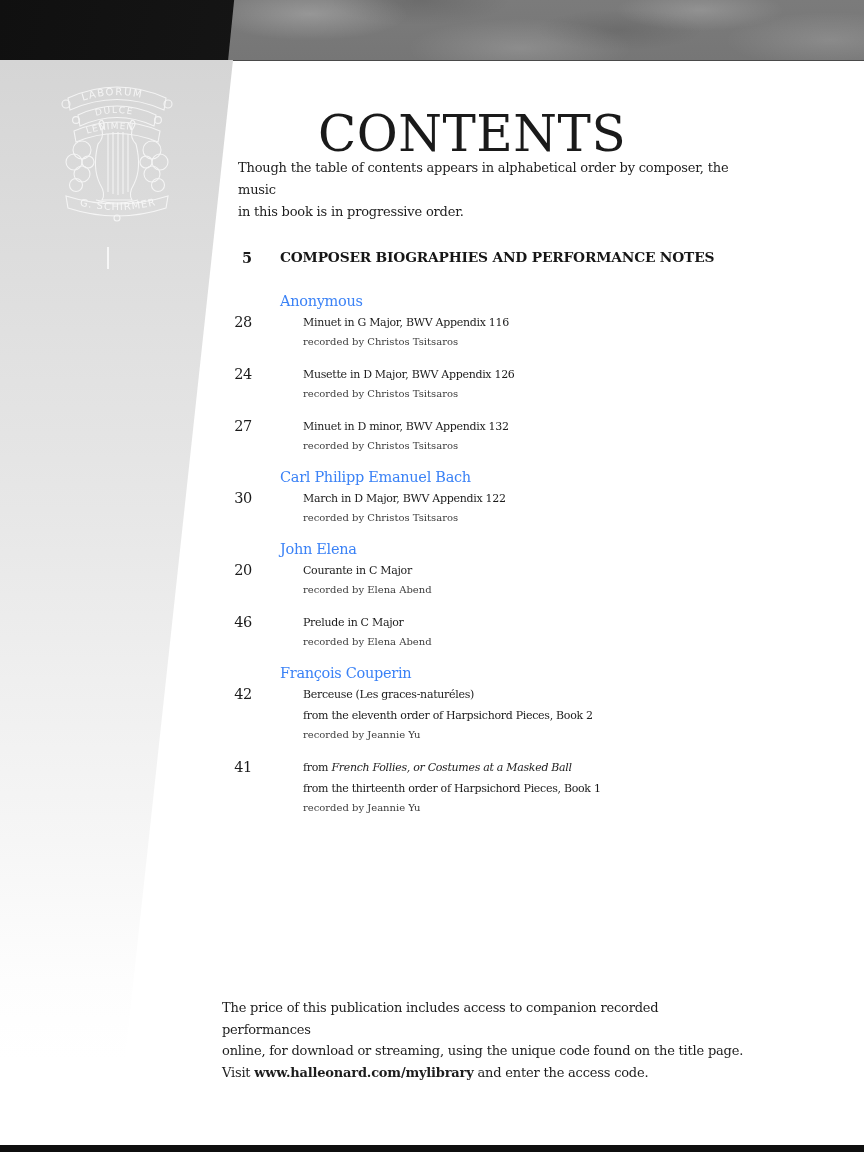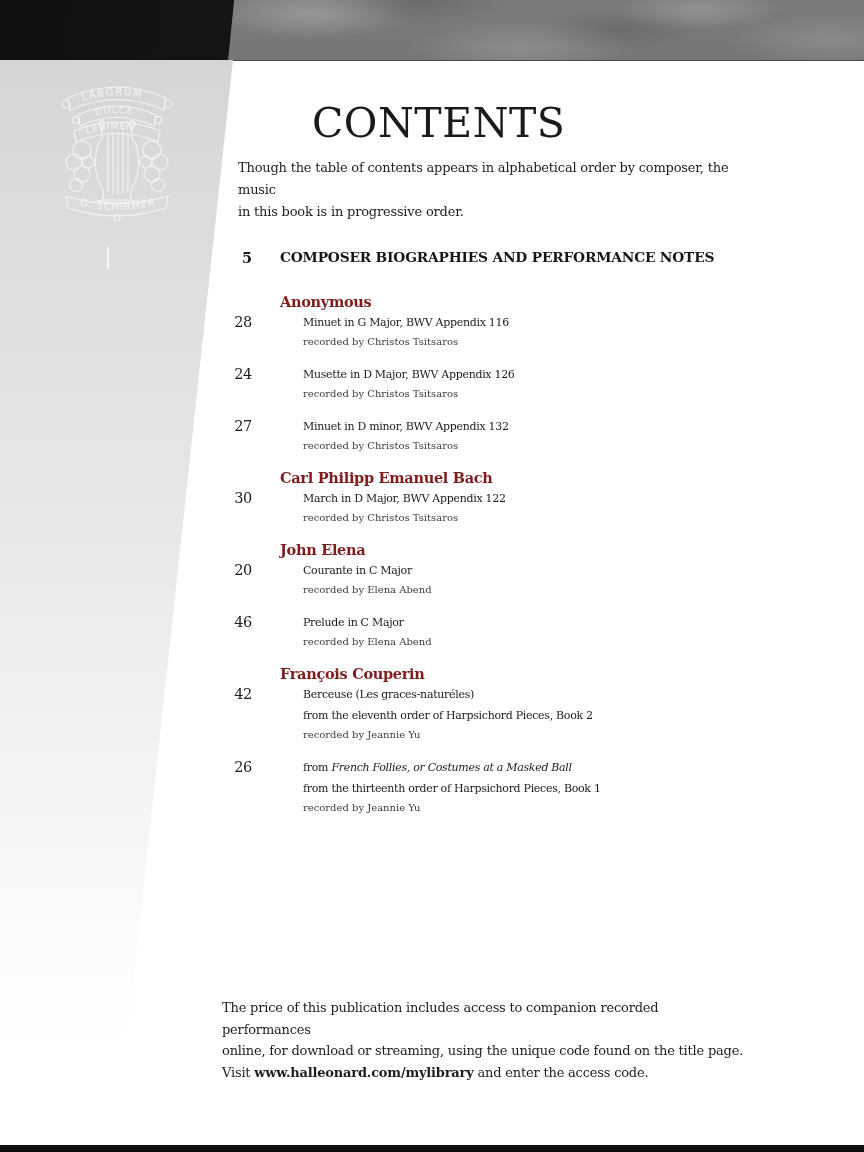--- a/index.html
+++ b/index.html
@@ -29,33 +29,33 @@
   #sidebar{
     position:absolute;left:0;top:60px;width:233px;height:1000px;
     clip-path:polygon(0 0,100% 0,53.6% 100%,0 100%);
     background:linear-gradient(180deg,#d5d5d5 0%,#dedede 22%,#e7e7e7 45%,#efefef 62%,#f6f6f6 78%,#fdfdfd 92%,#ffffff 100%);
   }
   #logo-box{position:absolute;left:52px;top:72px;width:130px;height:150px;opacity:.8;}
   #logo-box svg{display:block;}
   #sidebar-tick{position:absolute;left:107px;top:247px;width:2px;height:22px;background:rgba(255,255,255,.75);}
   
   #contents-title{
-    position:absolute;left:310px;top:100px;margin:2px;
-    font-size:41px;font-weight:400;line-height:1.05;letter-spacing:.5px;color:#1a1a1a;
+    position:absolute;left:310px;top:100px;margin:8px;
+    font-size:50px;font-weight:400;line-height:1.05;letter-spacing:.5px;color:#1a1a1a;
   }
   .par{letter-spacing:-.2px;font-size:13px;line-height:22px;color:#1d1d1d;}
   #intro-text{position:absolute;left:238px;top:157px;width:520px;}
   #footer-text{position:absolute;left:222px;top:997px;width:525px;line-height:21.5px;}
   .bd{font-weight:bold;text-align:right;}
   .it{font-style:italic;text-align:right;}
   
   #toc{position:absolute;left:238px;top:247px;width:520px;letter-spacing:-.3px;}
   .toc-line{font-size:11px;line-height:21px;}
   .toc-header{position:relative;padding-left:42px;margin-bottom:23px;font-weight:bold;font-size:13.8px;line-height:21px;letter-spacing:-.2px;color:#161616;}
-  .composer{padding-left:42px;font-weight:bold;font-size:14.5px;line-height:21px;color:#7f1d1d;}
+  .composer{padding-left:42px;font-weight:normal;font-size:14.5px;line-height:21px;color:#3b82f6;}
   .entry{position:relative;padding-left:65px;}
   .entry + .entry{margin-top:13px;}
   .group{margin-top:12px;}
   .num{position:absolute;left:-20px;top:0;width:34px;text-align:right;font-size:14.5px;line-height:21px;color:#1b1b1b;}
   .recorded{font-size:10px;line-height:18px;color:#3c3c3c;letter-spacing:0;}
   
   #bottom-bar{position:absolute;left:0;bottom:0;width:864px;height:7px;background:#0f0f0f;}
 </style>
 </head>
 <body>
@@ -173,21 +173,21 @@
         </div>
         <div class="group">
           <div class="composer">François Couperin</div>
           <div class="entry">
             <span class="num">42</span>
             <div class="toc-line"><span>Berceuse (Les graces-naturéles)</span></div>
             <div class="toc-line"><span>from the eleventh order of Harpsichord Pieces, Book 2</span></div>
             <div class="recorded">recorded by Jeannie Yu</div>
           </div>
           <div class="entry">
-            <span class="num">26</span>
+            <span class="num">41</span>
             <div class="toc-line"><span>from </span><span class="it">French Follies, or Costumes at a Masked Ball</span></div>
             <div class="toc-line"><span>from the thirteenth order of Harpsichord Pieces, Book 1</span></div>
             <div class="recorded">recorded by Jeannie Yu</div>
           </div>
         </div>
       </div>
   </div>
 
   <div id="footer-text" class="par">
       <div><span>The price of this publication includes access to companion recorded performances</span></div>

